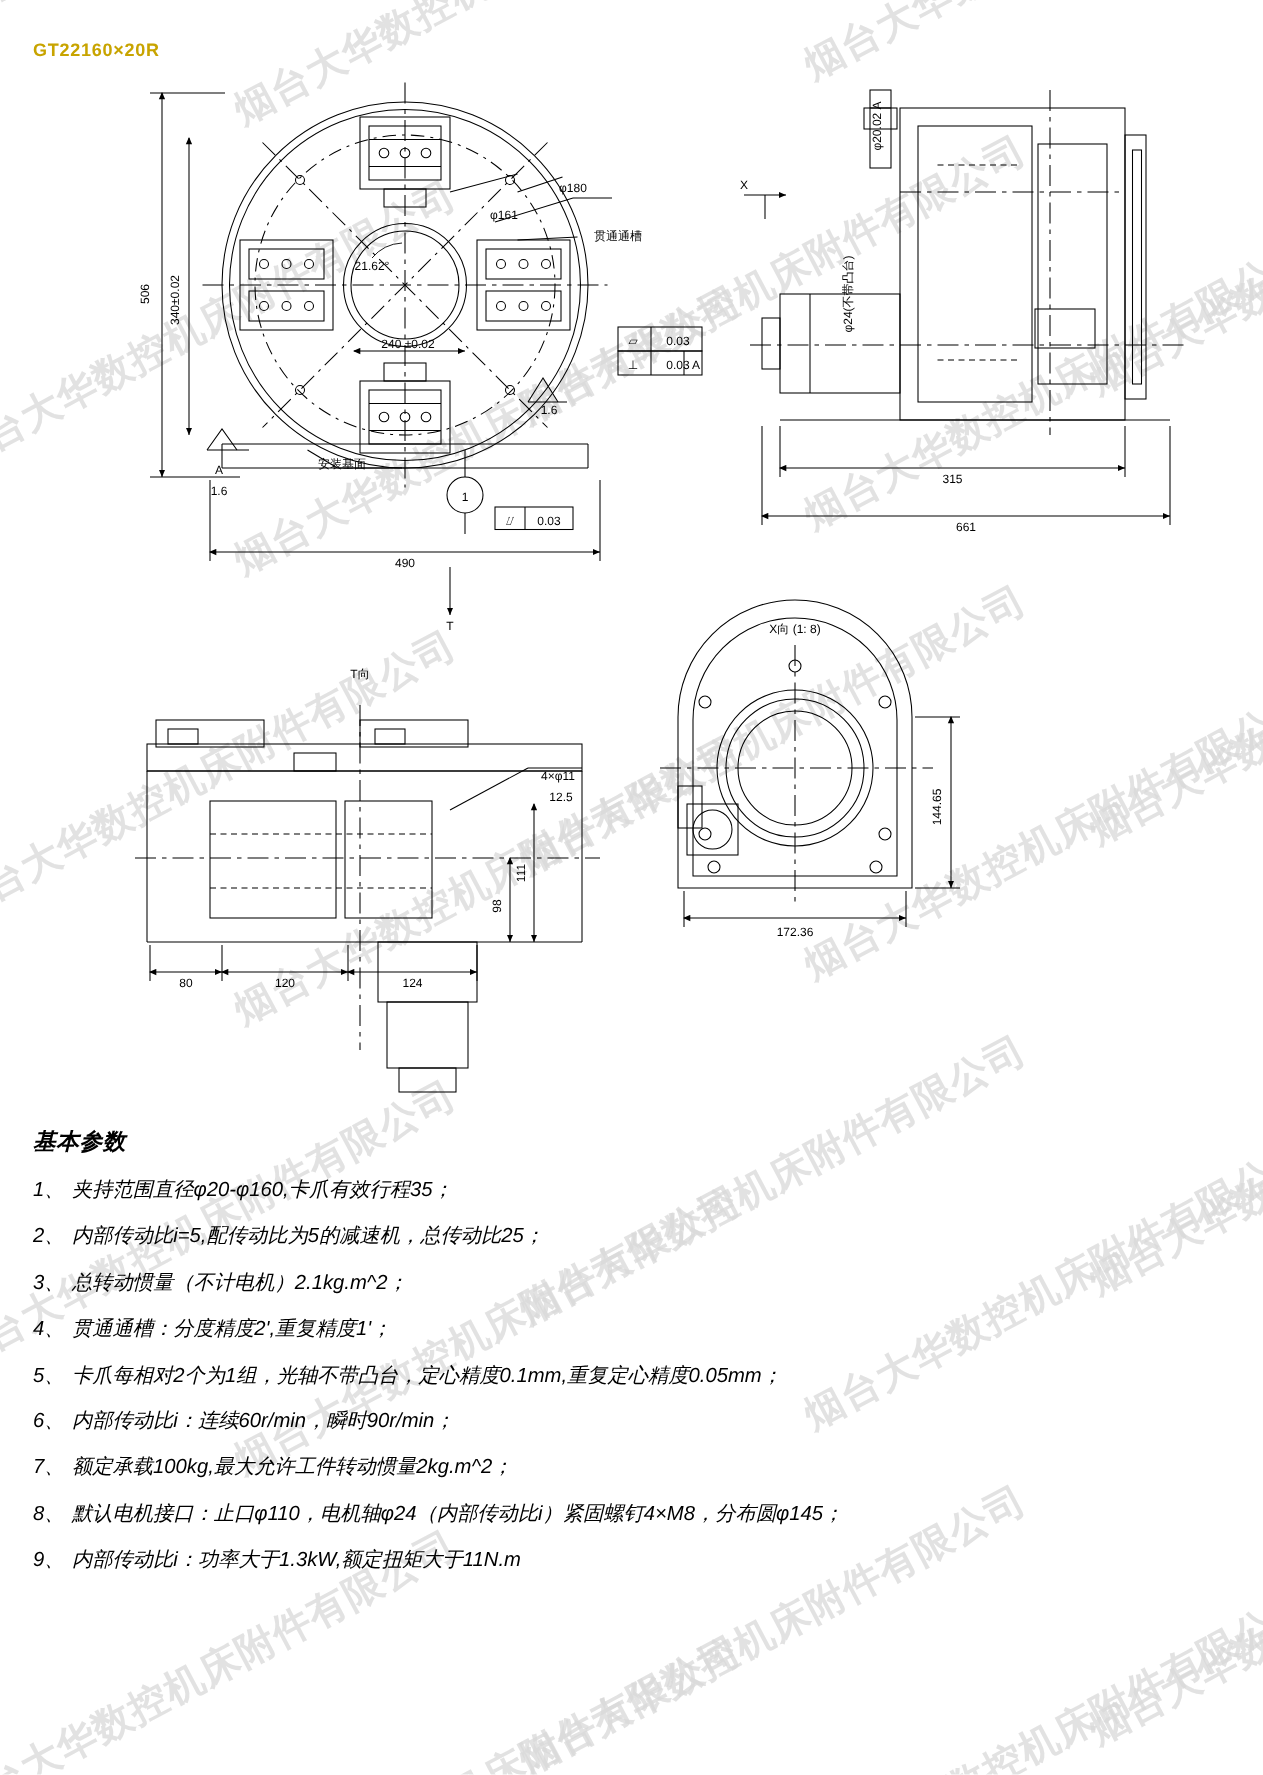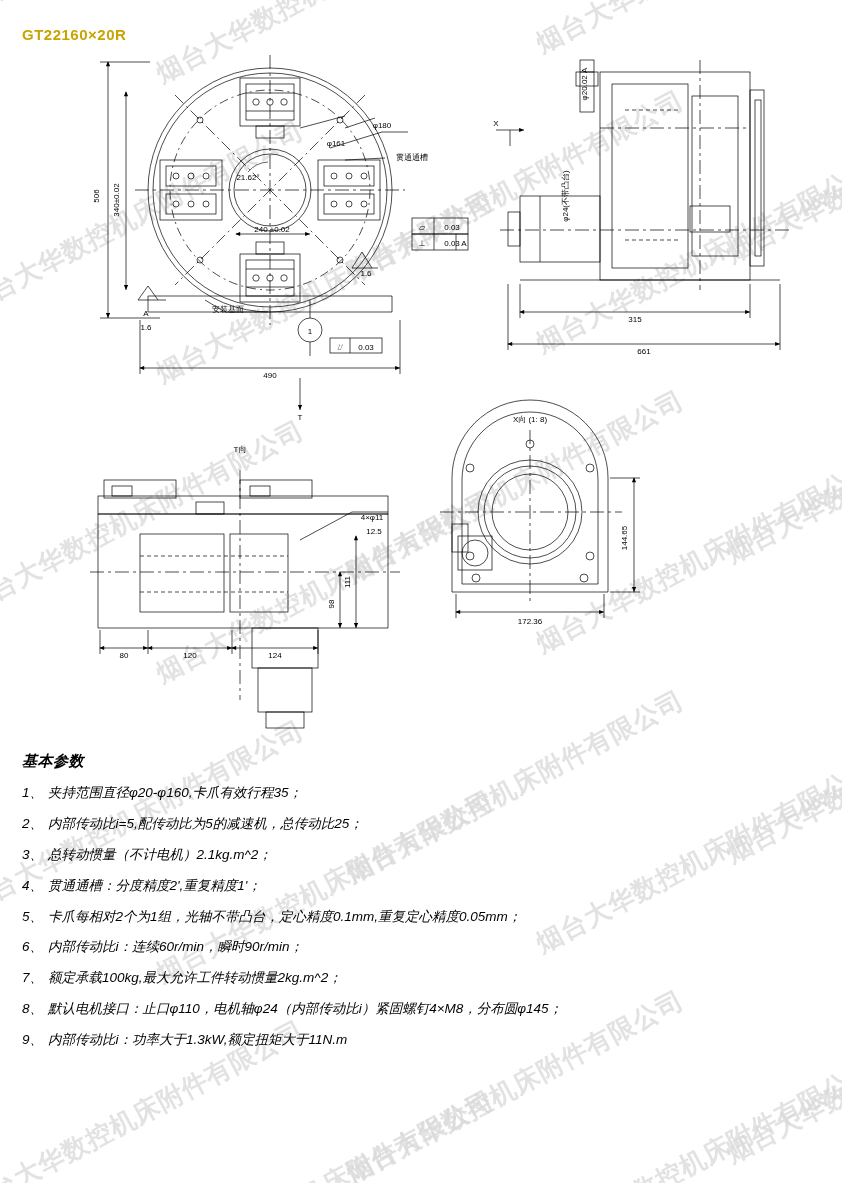--- a/index.html
+++ b/index.html
@@ -44,21 +44,21 @@
     height: 760px;
     z-index: 10;
   }
   #drawing svg { display:block; }
 
   
   #doc-code {
     position: absolute;
     left: 22px;
     top: 26px;
-    font-size: 15px;
+    font-size: 12px;
     font-weight: bold;
     color: #c8a400;
     letter-spacing: 0.5px;
     z-index: 20;
   }
 
   
   #params {
     position: absolute;
     left: 0;

